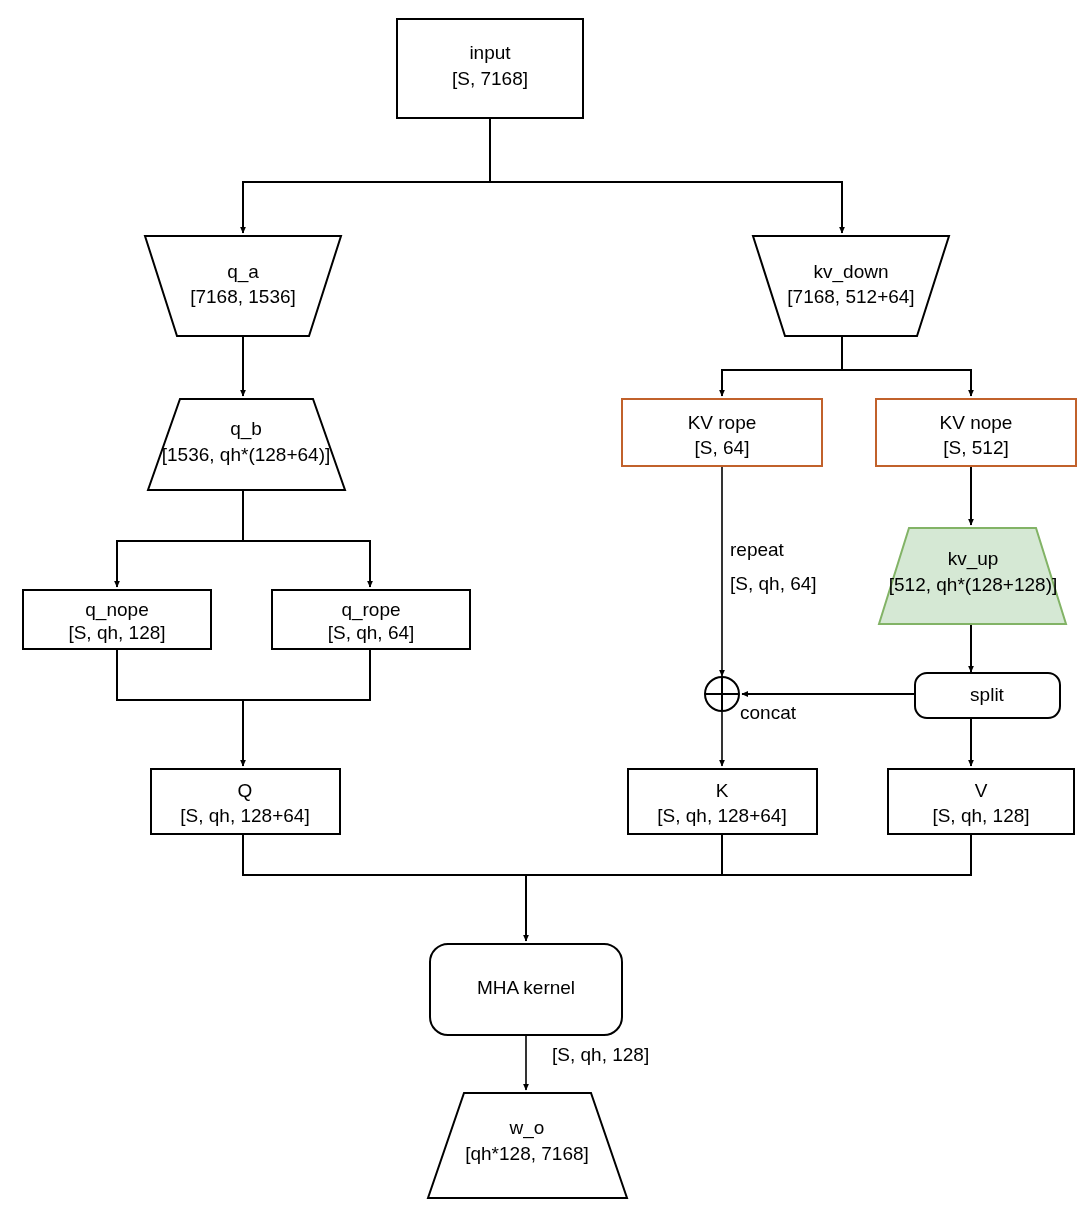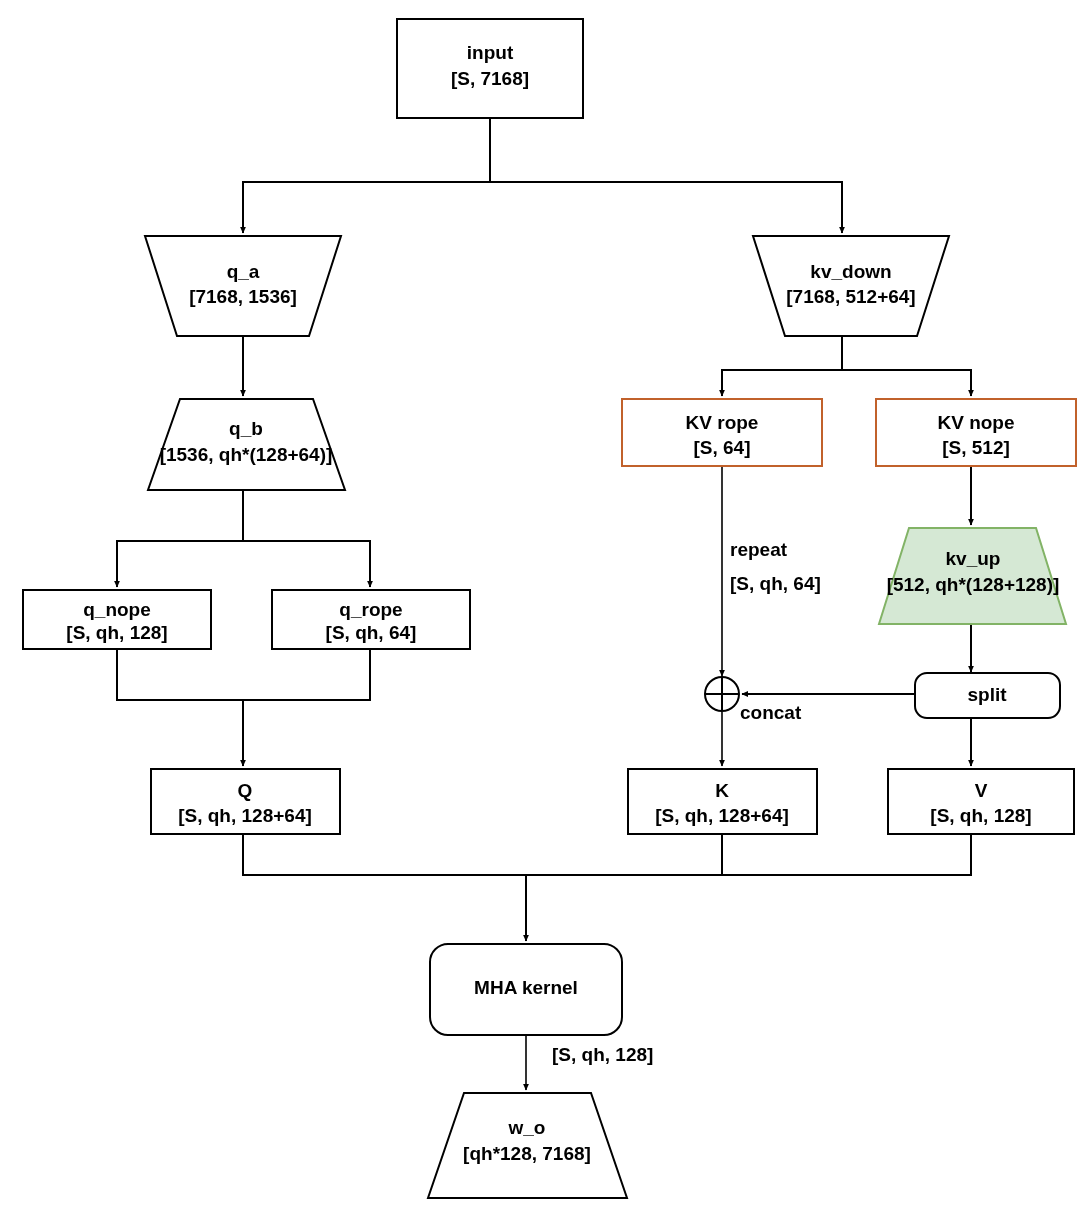--- a/index.html
+++ b/index.html
@@ -10,21 +10,20 @@
   body {
     width: 1080px;
     height: 1207px;
     font-family: "Liberation Sans", sans-serif;
   }
   #diagram-root {
     position: relative;
     width: 1080px;
     height: 1207px;
     overflow: hidden;
-    font-weight: bold;
   }
   svg#flow {
     display: block;
     width: 1080px;
     height: 1207px;
   }
   .node-shape {
     fill: #ffffff;
     stroke: #000000;
     stroke-width: 2;

